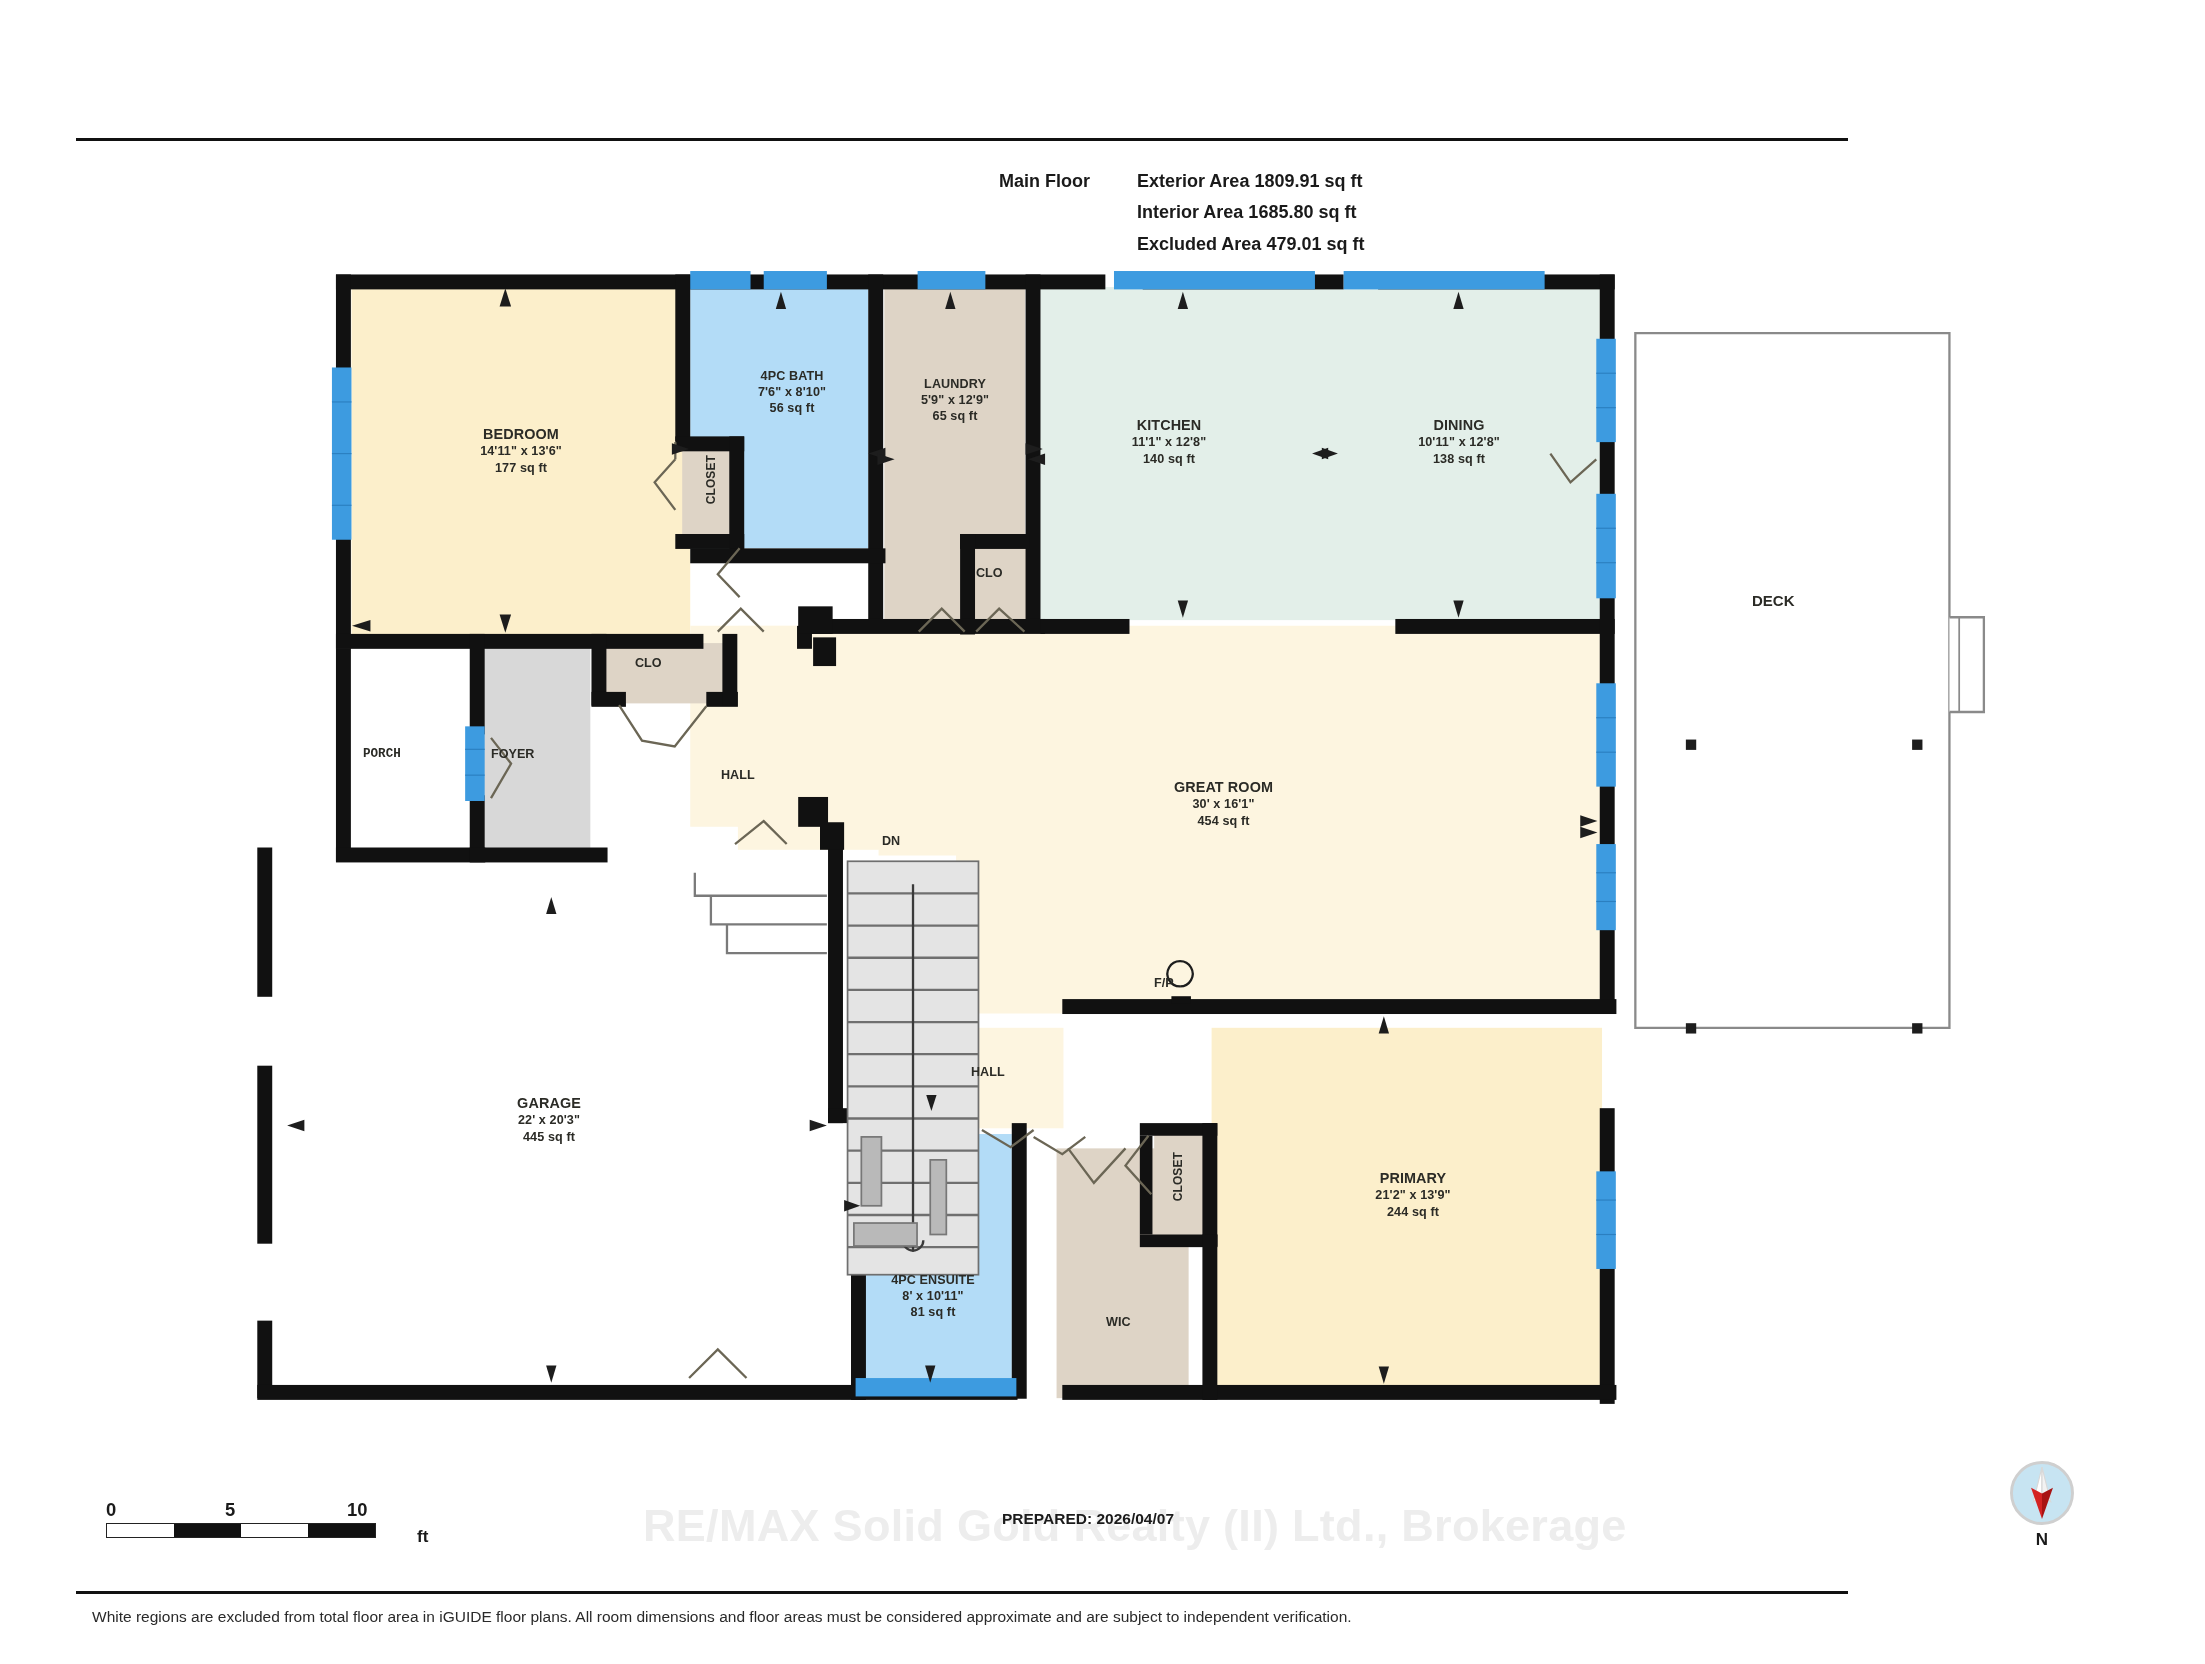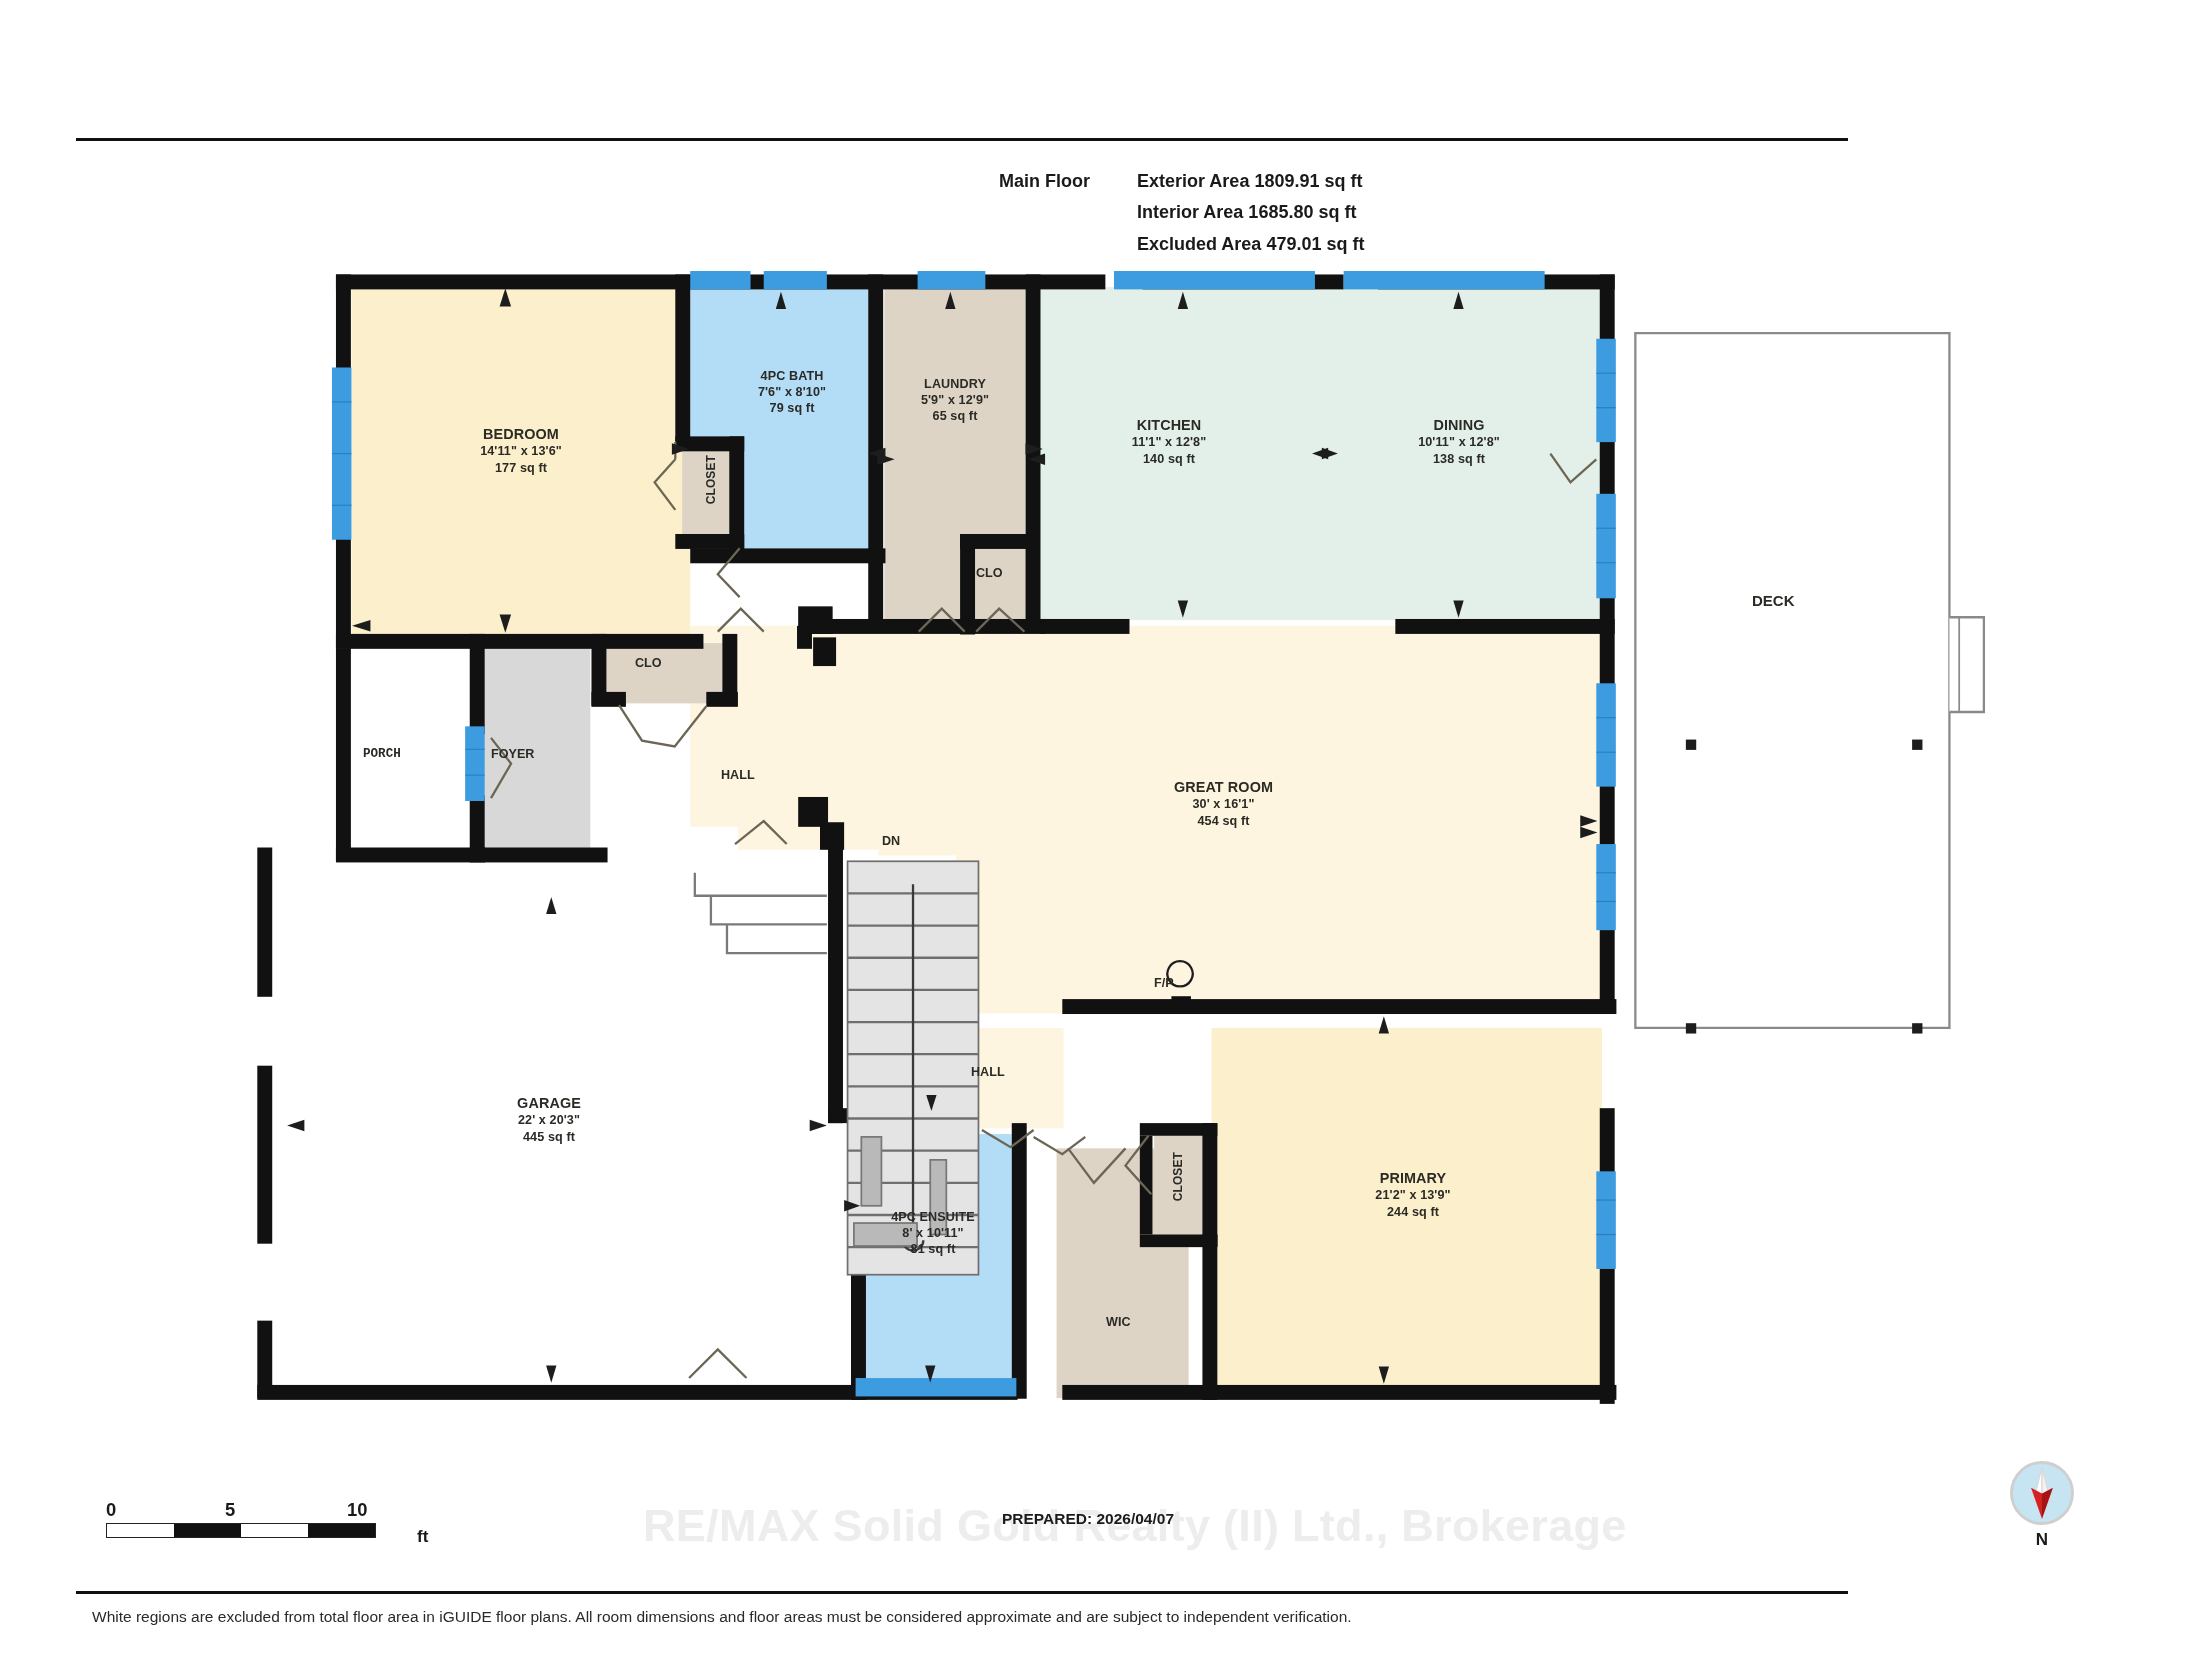--- a/index.html
+++ b/index.html
@@ -350,21 +350,21 @@
 
   <div class="rlabel" style="left:426px; top:425px; width:190px;">
     <div class="nm">BEDROOM</div>
     <div class="dim">14'11" x 13'6"</div>
     <div class="area">177 sq ft</div>
   </div>
 
   <div class="rlabel sm" style="left:692px; top:368px; width:200px;">
     <div class="nm">4PC BATH</div>
     <div class="dim">7'6" x 8'10"</div>
-    <div class="area">79 sq ft</div>
+    <div class="area">56 sq ft</div>
   </div>
 
   <div class="rlabel sm" style="left:873px; top:376px; width:164px;">
     <div class="nm">LAUNDRY</div>
     <div class="dim">5'9" x 12'9"</div>
     <div class="area">65 sq ft</div>
   </div>
 
   <div class="rlabel" style="left:1083px; top:416px; width:172px;">
     <div class="nm">KITCHEN</div>
@@ -389,21 +389,21 @@
     <div class="dim">22' x 20'3"</div>
     <div class="area">445 sq ft</div>
   </div>
 
   <div class="rlabel" style="left:1318px; top:1169px; width:190px;">
     <div class="nm">PRIMARY</div>
     <div class="dim">21'2" x 13'9"</div>
     <div class="area">244 sq ft</div>
   </div>
 
-  <div class="rlabel sm" style="left:844px; top:1209px; width:178px;">
+  <div class="rlabel sm" style="left:844px; top:1272px; width:178px;">
     <div class="nm">4PC ENSUITE</div>
     <div class="dim">8' x 10'11"</div>
     <div class="area">81 sq ft</div>
   </div>
 
   <div class="rlabel vert" style="left:663px; top:472px; width:98px;">
     <div class="nm" style="font-size:12px;">CLOSET</div>
   </div>
   <div class="tag" style="left:976px; top:566px;">CLO</div>
   <div class="tag" style="left:635px; top:656px;">CLO</div>

